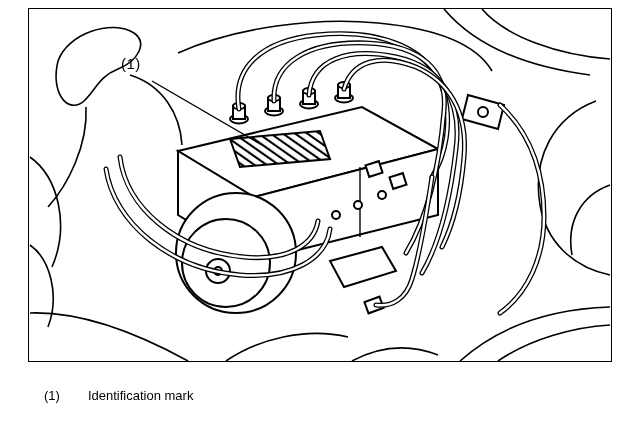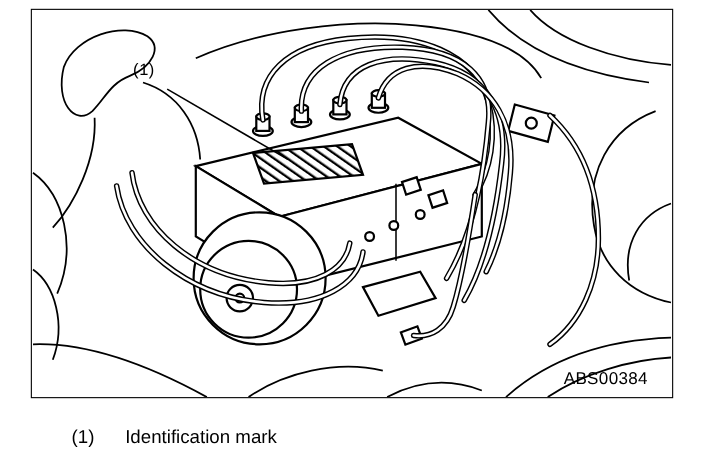--- a/index.html
+++ b/index.html
@@ -41,23 +41,23 @@
   }
   .figure-code {
     position: absolute;
     right: 22px;
     bottom: 7px;
     font-size: 15.5px;
     letter-spacing: 0.3px;
   }
   .legend-row {
     position: absolute;
-    left: 65px;
+    left: 44px;
     top: 388px;
-    font-size: 17px;
+    font-size: 13px;
   }
   .legend-row .legend-num {
     display: inline-block;
     margin-right: 28px;
   }
   .pipe-o { fill: none; stroke: #000; stroke-width: 5; stroke-linecap: round; }
   .pipe-i { fill: none; stroke: #fff; stroke-width: 2.4; stroke-linecap: round; }
   .bg-line { fill: none; stroke: #000; stroke-width: 1.6; }
   .part { fill: #fff; stroke: #000; stroke-width: 2; }
   .thin { fill: none; stroke: #000; stroke-width: 1.4; }
@@ -178,18 +178,17 @@
       <path class="pipe-i" d="M470,96 C498,122 514,160 514,208 C514,248 498,284 470,304"></path>
     </g>
 
     <g>
       <line class="thin" x1="122" y1="72" x2="232" y2="136"></line>
     </g>
   </svg>
 
   <div class="callout">(1)</div>
 
-  <div class="figure-code">ABS00384</div>
 </div>
 
 <div class="legend-row">
   <span class="legend-num">(1)</span><span>Identification mark</span>
 </div>
 
 </body></html>

